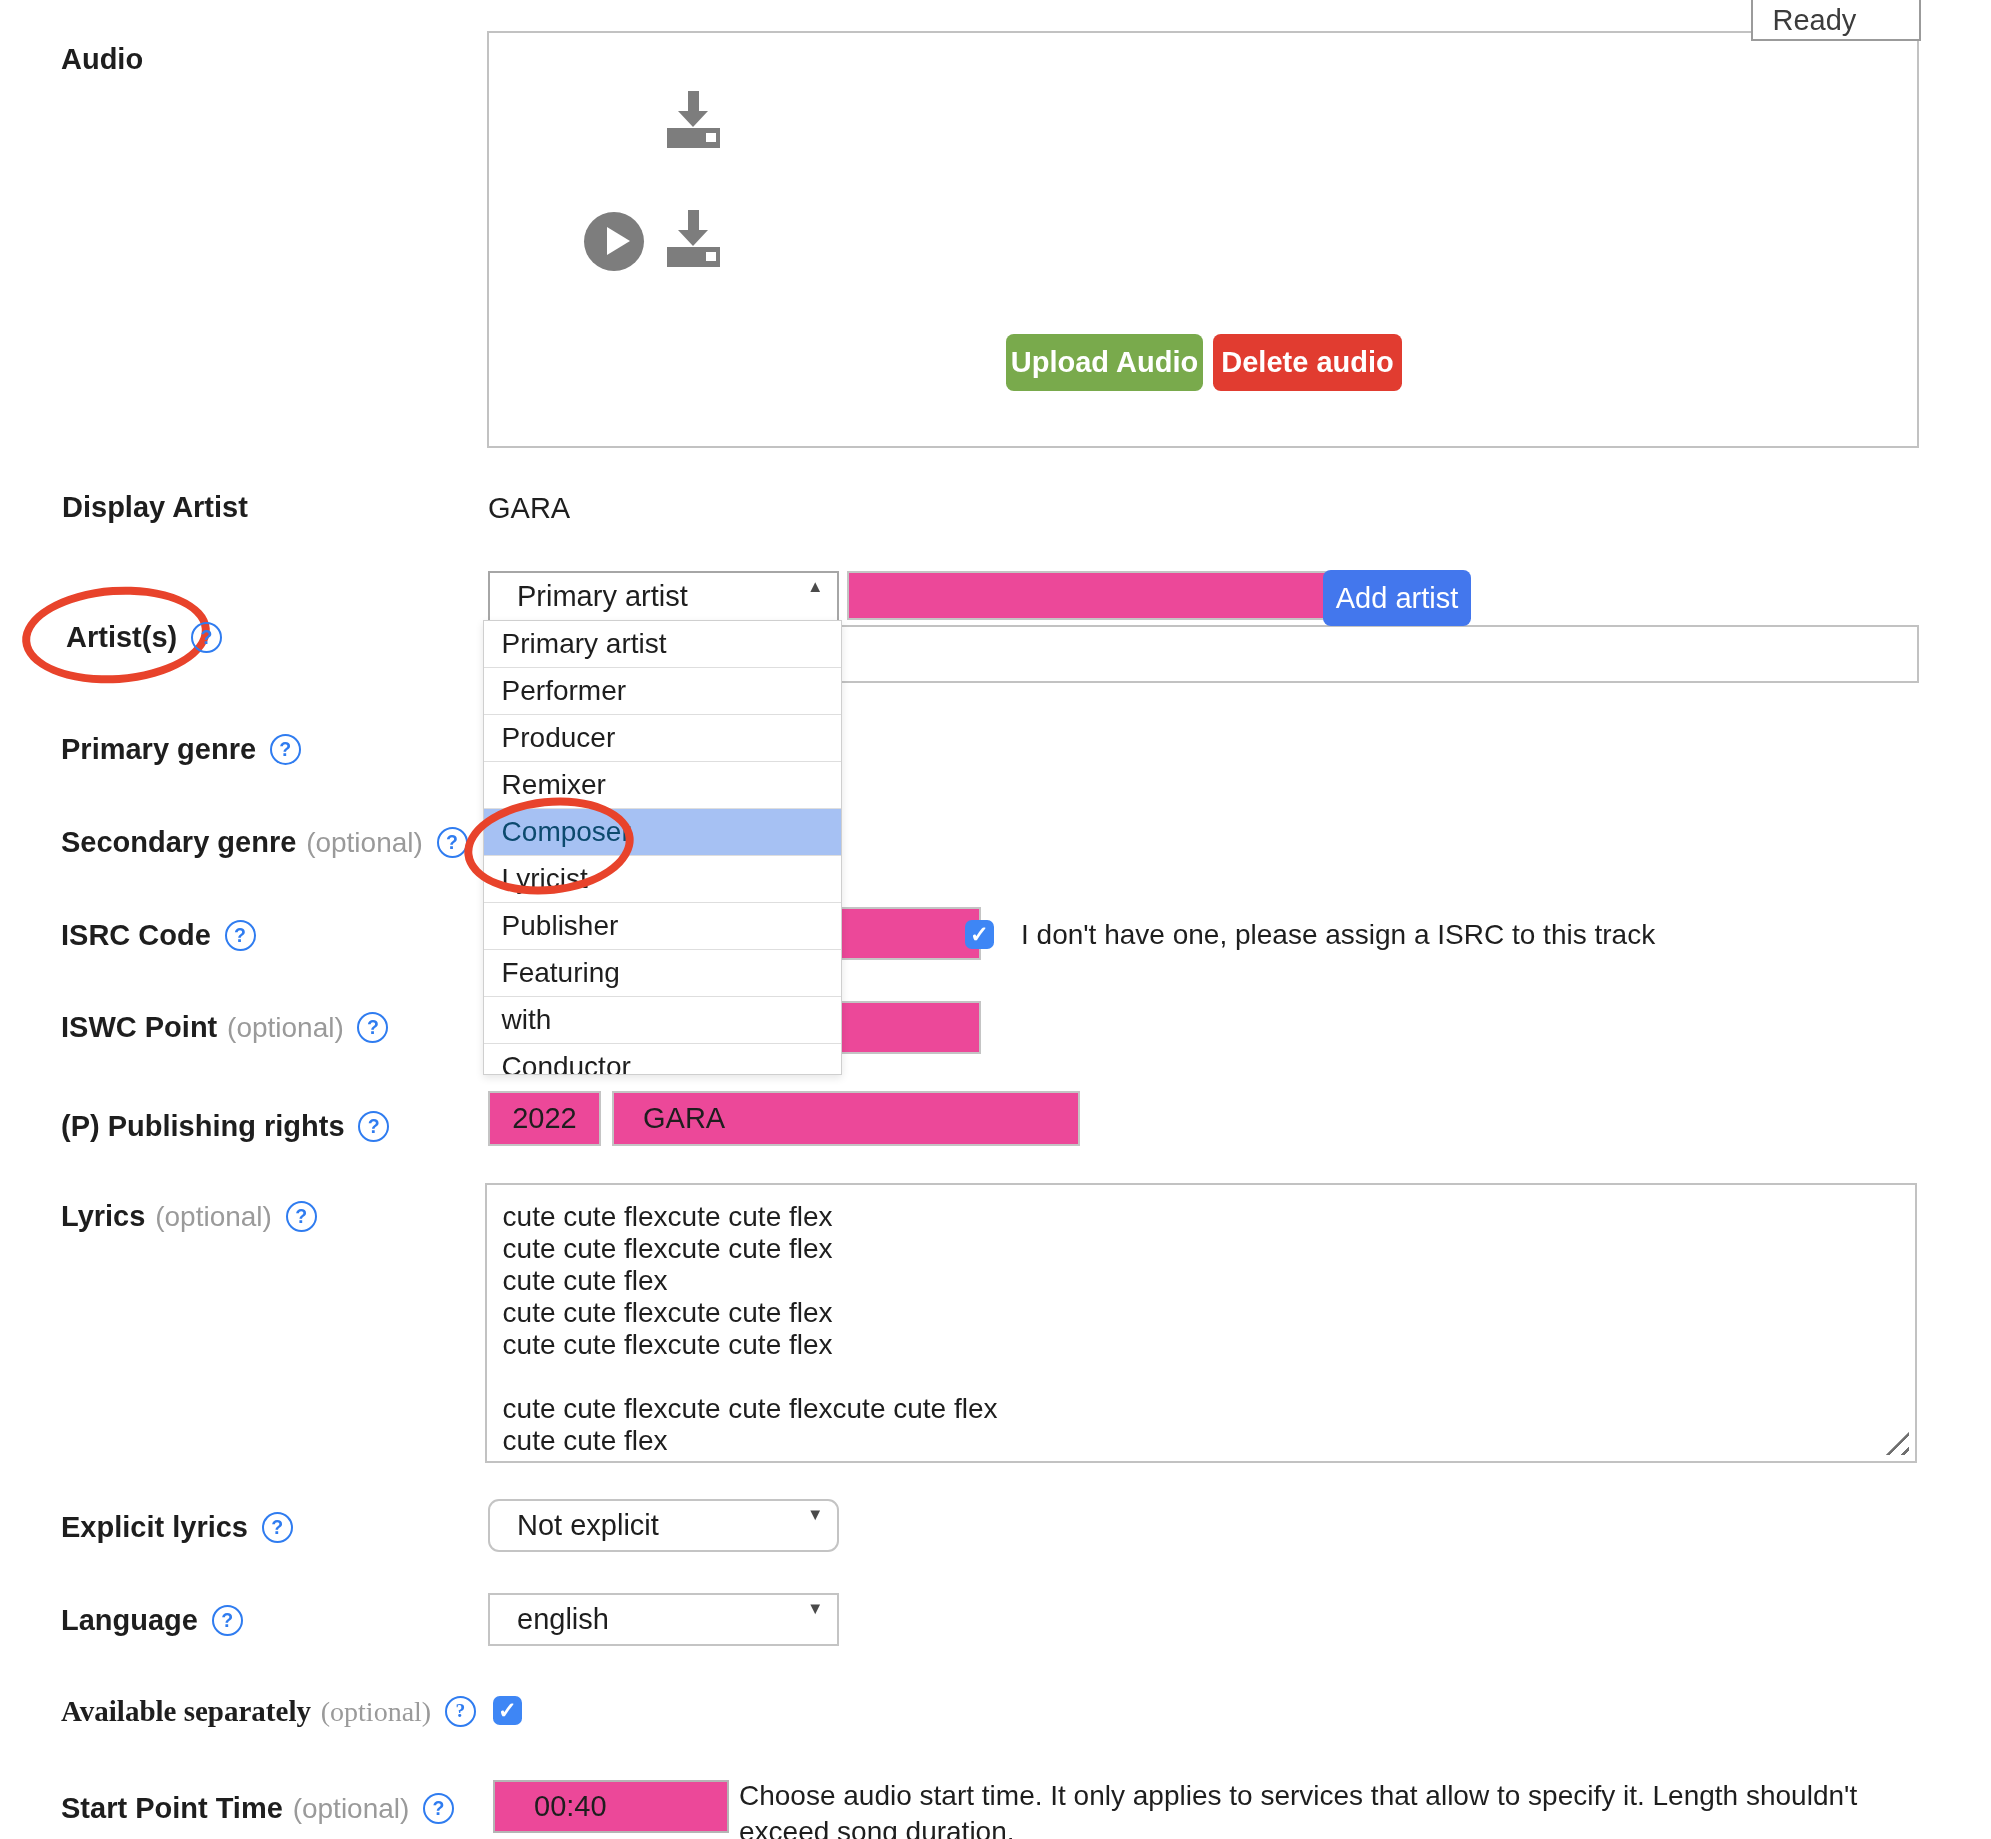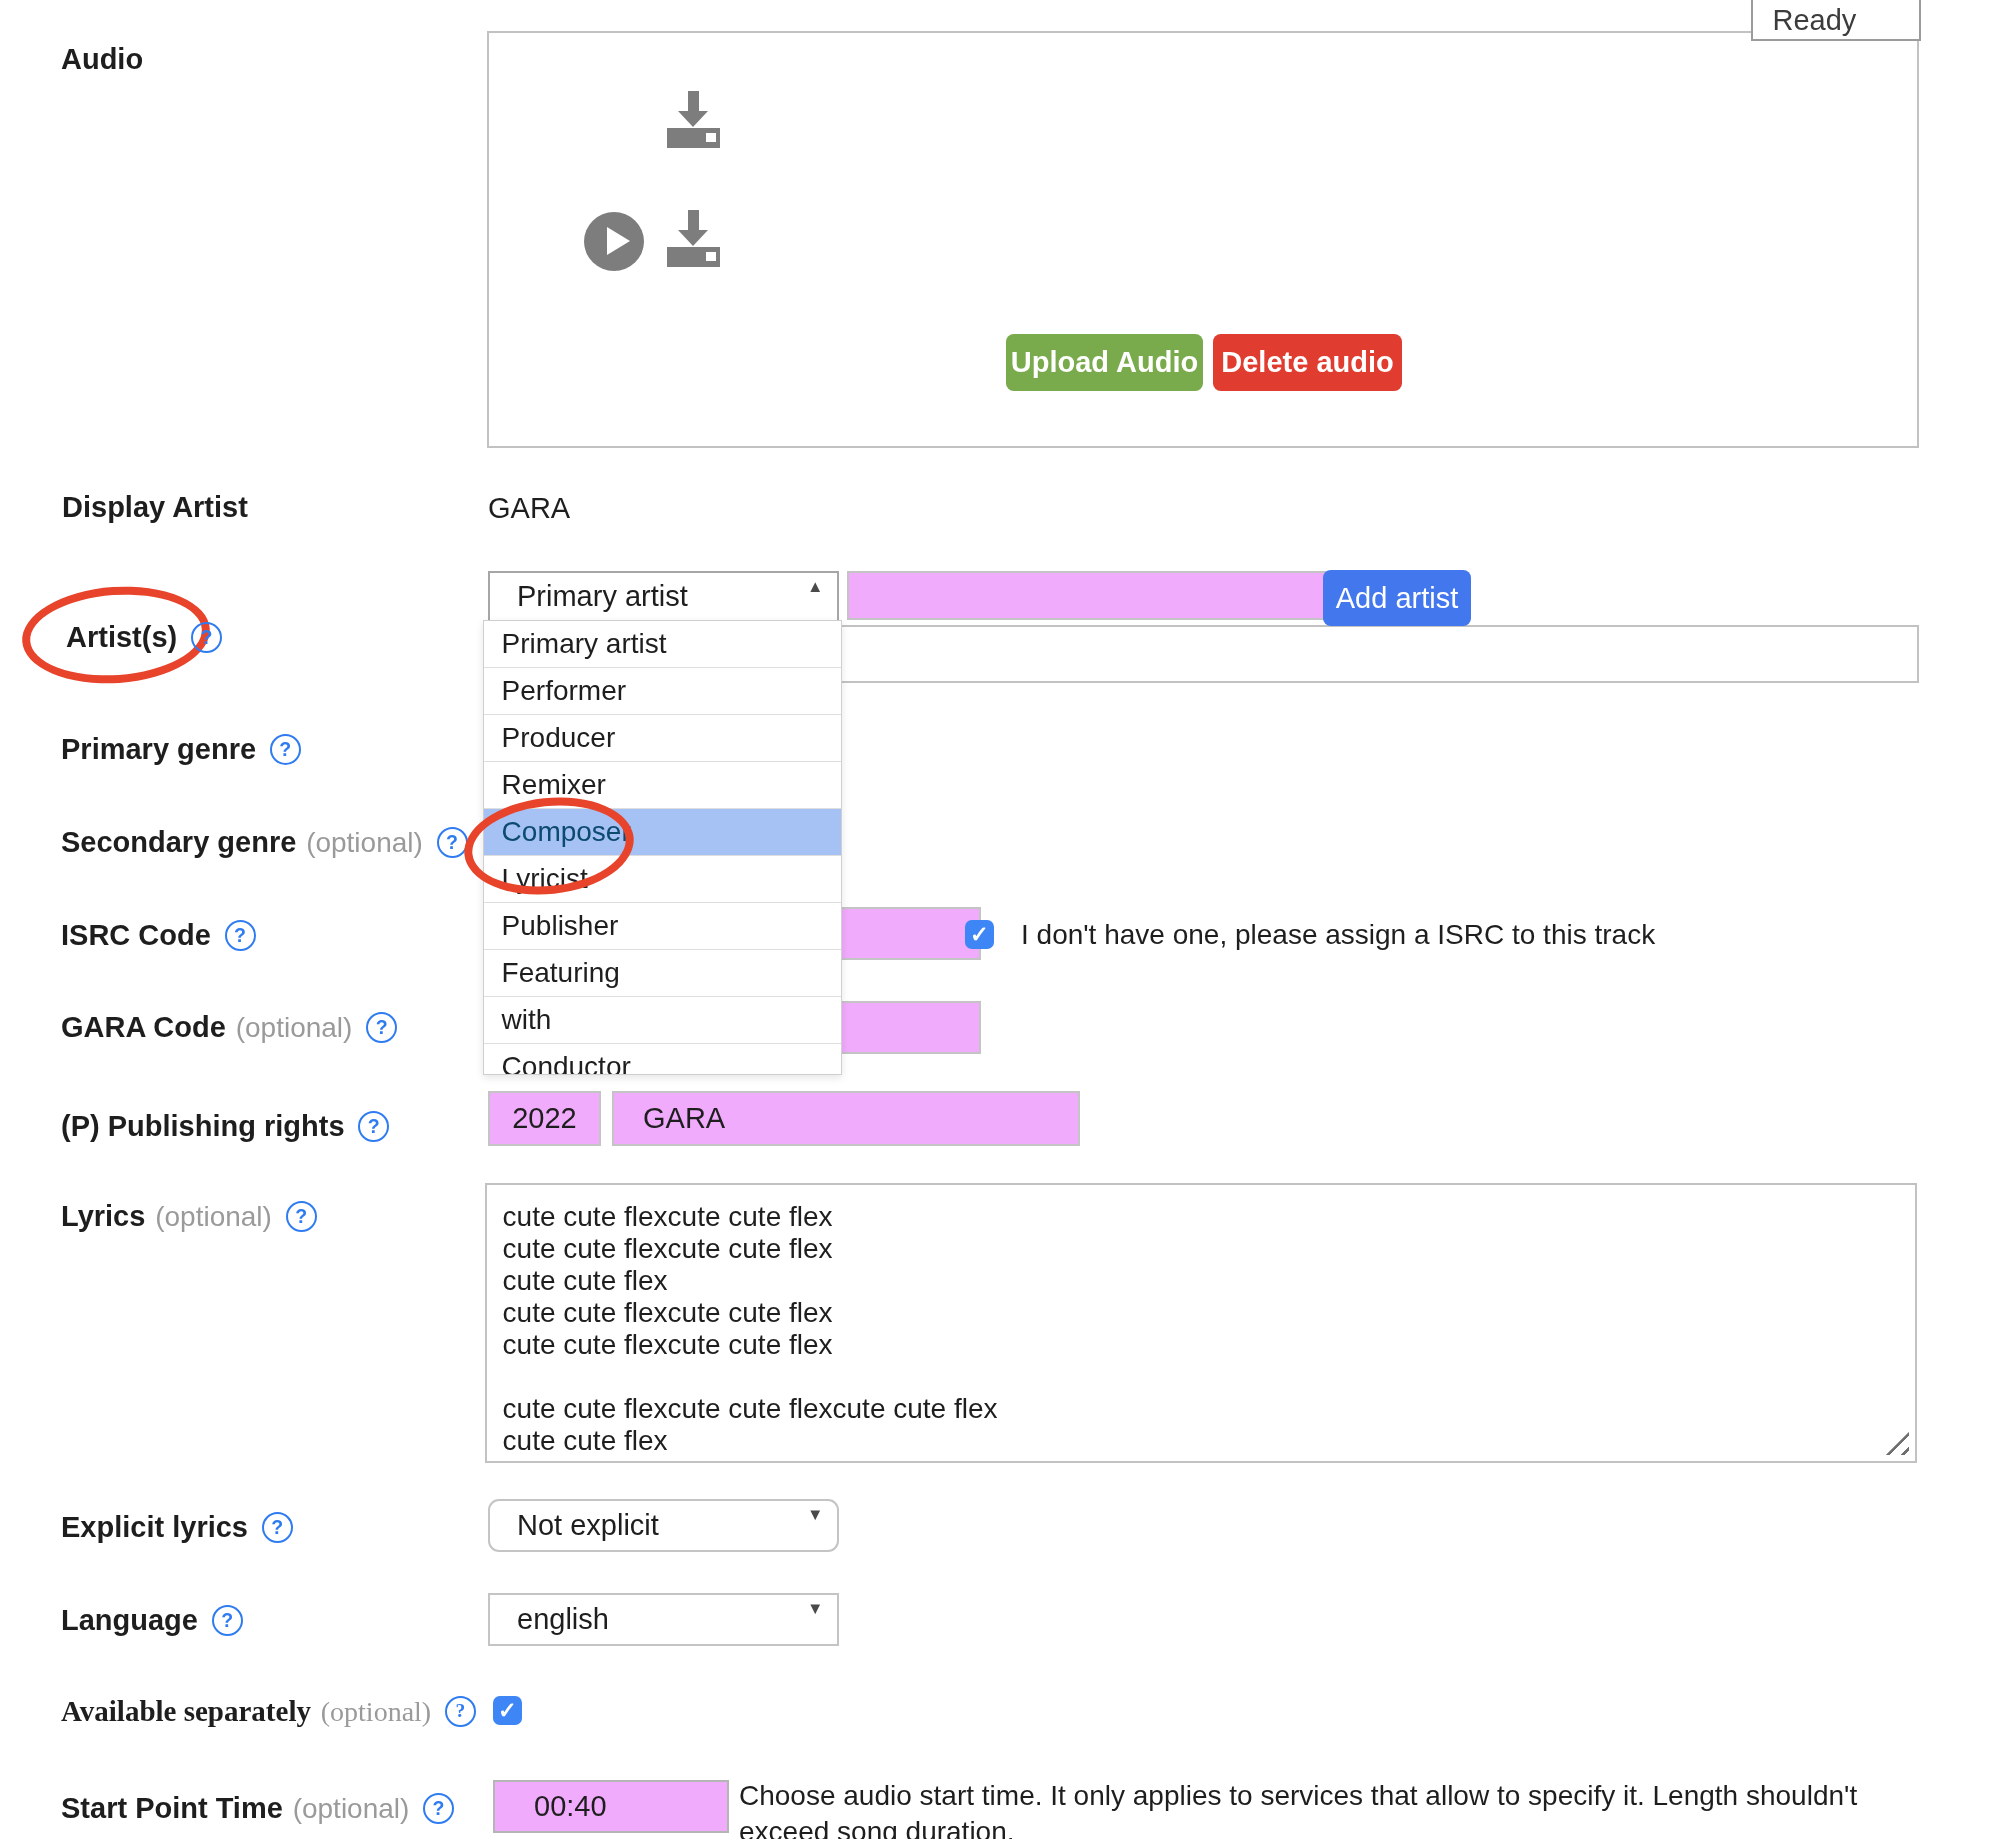--- a/index.html
+++ b/index.html
@@ -5,21 +5,21 @@
   html,body{margin:0;padding:0;background:#fff;}
   body{position:relative;width:1991px;height:1839px;overflow:hidden;
        font-family:"Liberation Sans",sans-serif;color:#1e1e1e;}
   .abs{position:absolute;}
   .lbl{font-weight:bold;font-size:29px;display:flex;align-items:center;}
   .opt{color:#9a9a9a;font-weight:normal;font-size:28px;margin-left:9.8px;}
   .help{display:inline-block;flex:0 0 auto;width:27px;height:27px;margin-left:13.7px;
         border:2.9px solid #2f7cf0;border-radius:50%;color:#2f7cf0;font-size:19.5px;
         font-weight:bold;text-align:center;line-height:26px;}
   .panel{border:2px solid #c2c2c2;background:#fff;}
-  .inputbox{border:2px solid #c4c4c4;background:#f0abfc;font-size:28px;}
+  .inputbox{border:2px solid #c4c4c4;background:#ec4899;font-size:28px;}
   .selectbox{border:2px solid #a6a6a6;background:#fff;font-size:29px;}
   .sel-arrow{position:absolute;right:13.7px;top:3.9px;font-size:16.6px;color:#4a4a4a;}
   .btn{display:flex;align-items:center;justify-content:center;color:#fff;
        border-radius:7.8px;font-size:29px;cursor:pointer;}
   .btn-bold{font-weight:bold;}
   .checkbox{width:29px;height:29px;border-radius:6.8px;background:#3e86f5;color:#fff;
             font-size:22.4px;font-weight:bold;text-align:center;line-height:29px;}
   .ellipse{border:8.8px solid #e8432b;border-radius:50%;z-index:20;pointer-events:none;}
   .list{background:#fff;border:1px solid #cfcfcf;box-shadow:0 2.9px 7.8px rgba(0,0,0,.10);
         z-index:6;overflow:hidden;}
@@ -130,21 +130,21 @@
 
 <div class="abs lbl" style="left:61px;top:919px;">
   <span>ISRC Code</span>
   <span class="help">?</span>
 </div>
 <input class="abs inputbox" style="left: 485px; top: 907px; width: 472px; height: 49px; padding: 0px 9.8px; z-index: 1;" value="">
 <div class="abs checkbox" id="isrc-checkbox" style="left:965px;top:920px;z-index:2;">✓</div>
 <div class="abs" style="left:1021px;top:919px;font-size:28px;">I don't have one, please assign a ISRC to this track</div>
 
 <div class="abs lbl" style="left:61px;top:1011px;">
-  <span>GARA Code</span>
+  <span>ISWC Point</span>
   <span class="opt">(optional)</span>
   <span class="help">?</span>
 </div>
 <input class="abs inputbox" style="left: 485px; top: 1001px; width: 472px; height: 49px; padding: 0px 9.8px; z-index: 1;" value="">
 
 <div class="abs lbl" style="left:61px;top:1110px;">
   <span>(P) Publishing rights</span>
   <span class="help">?</span>
 </div>
 <div class="abs inputbox" style="left:488px;top:1091px;width:109px;height:51px;z-index:1;">

